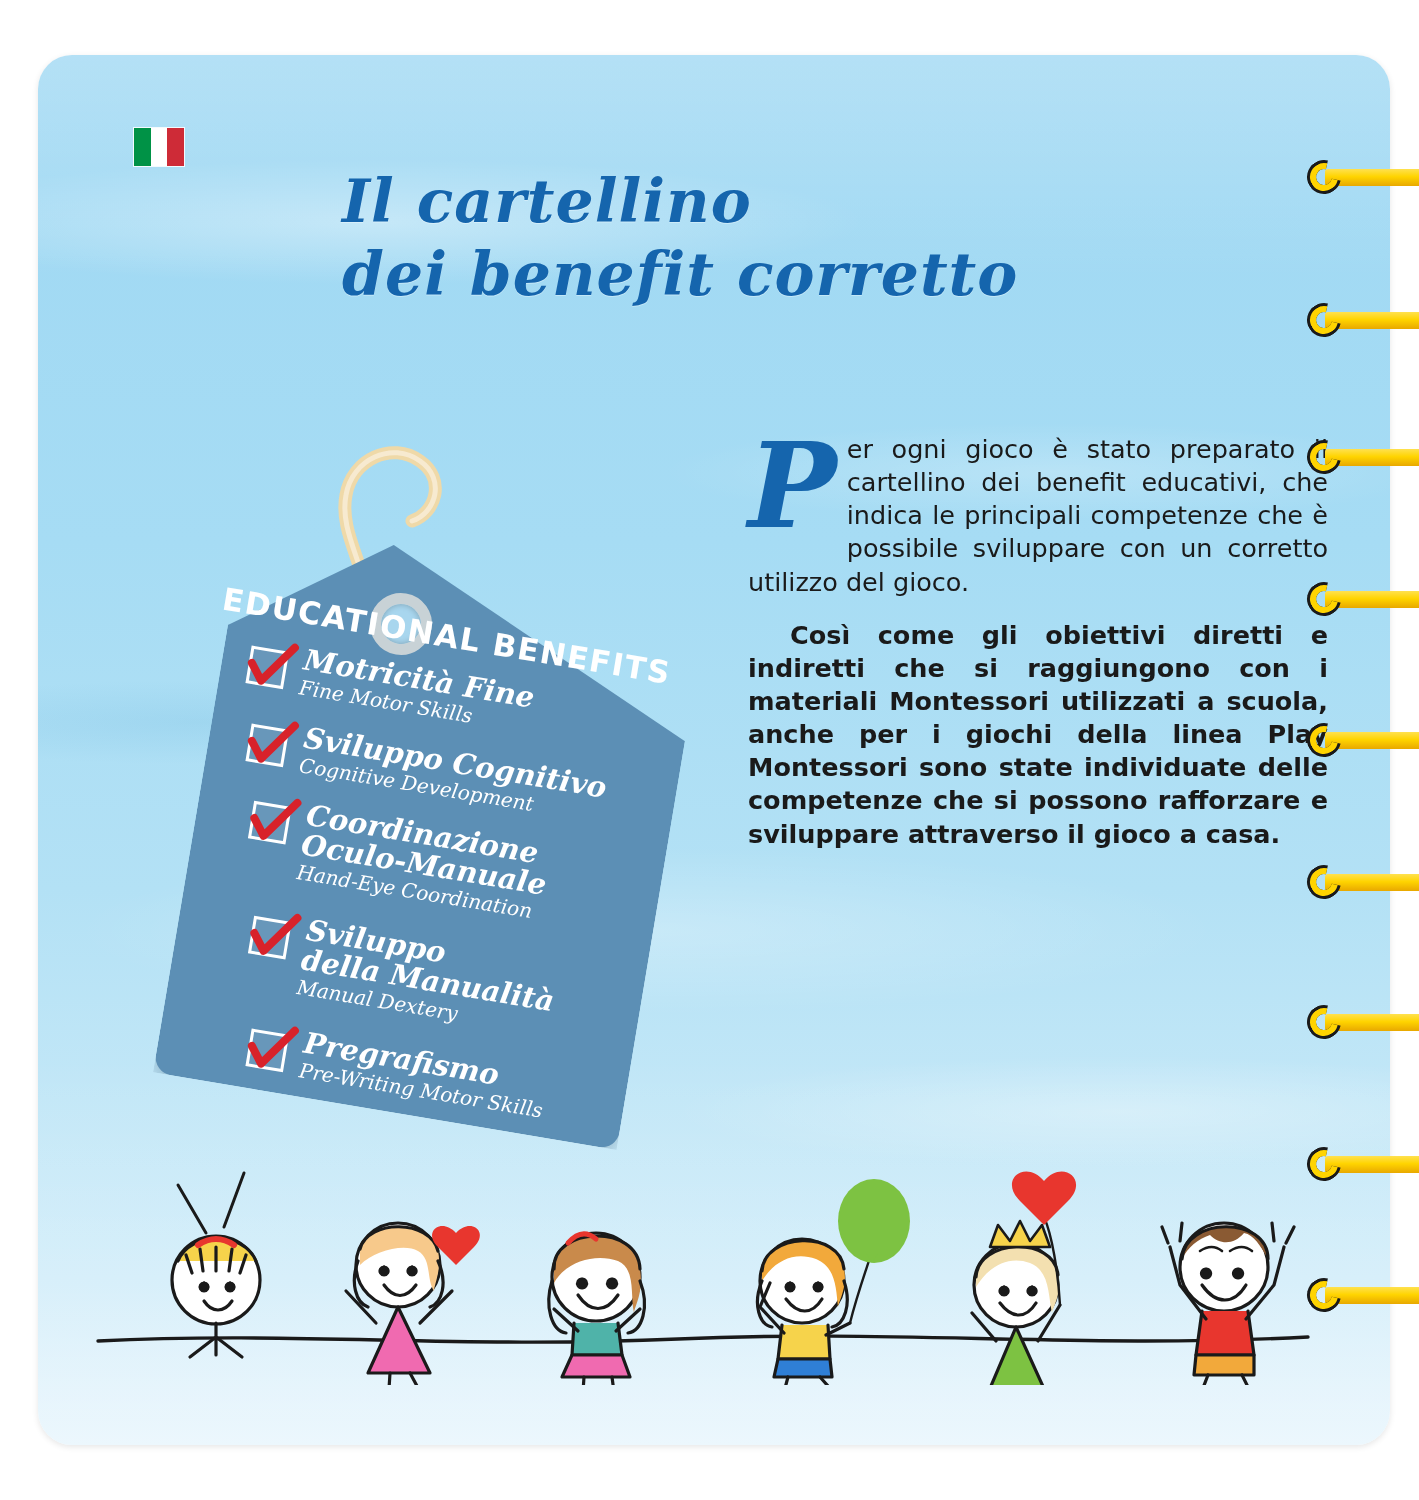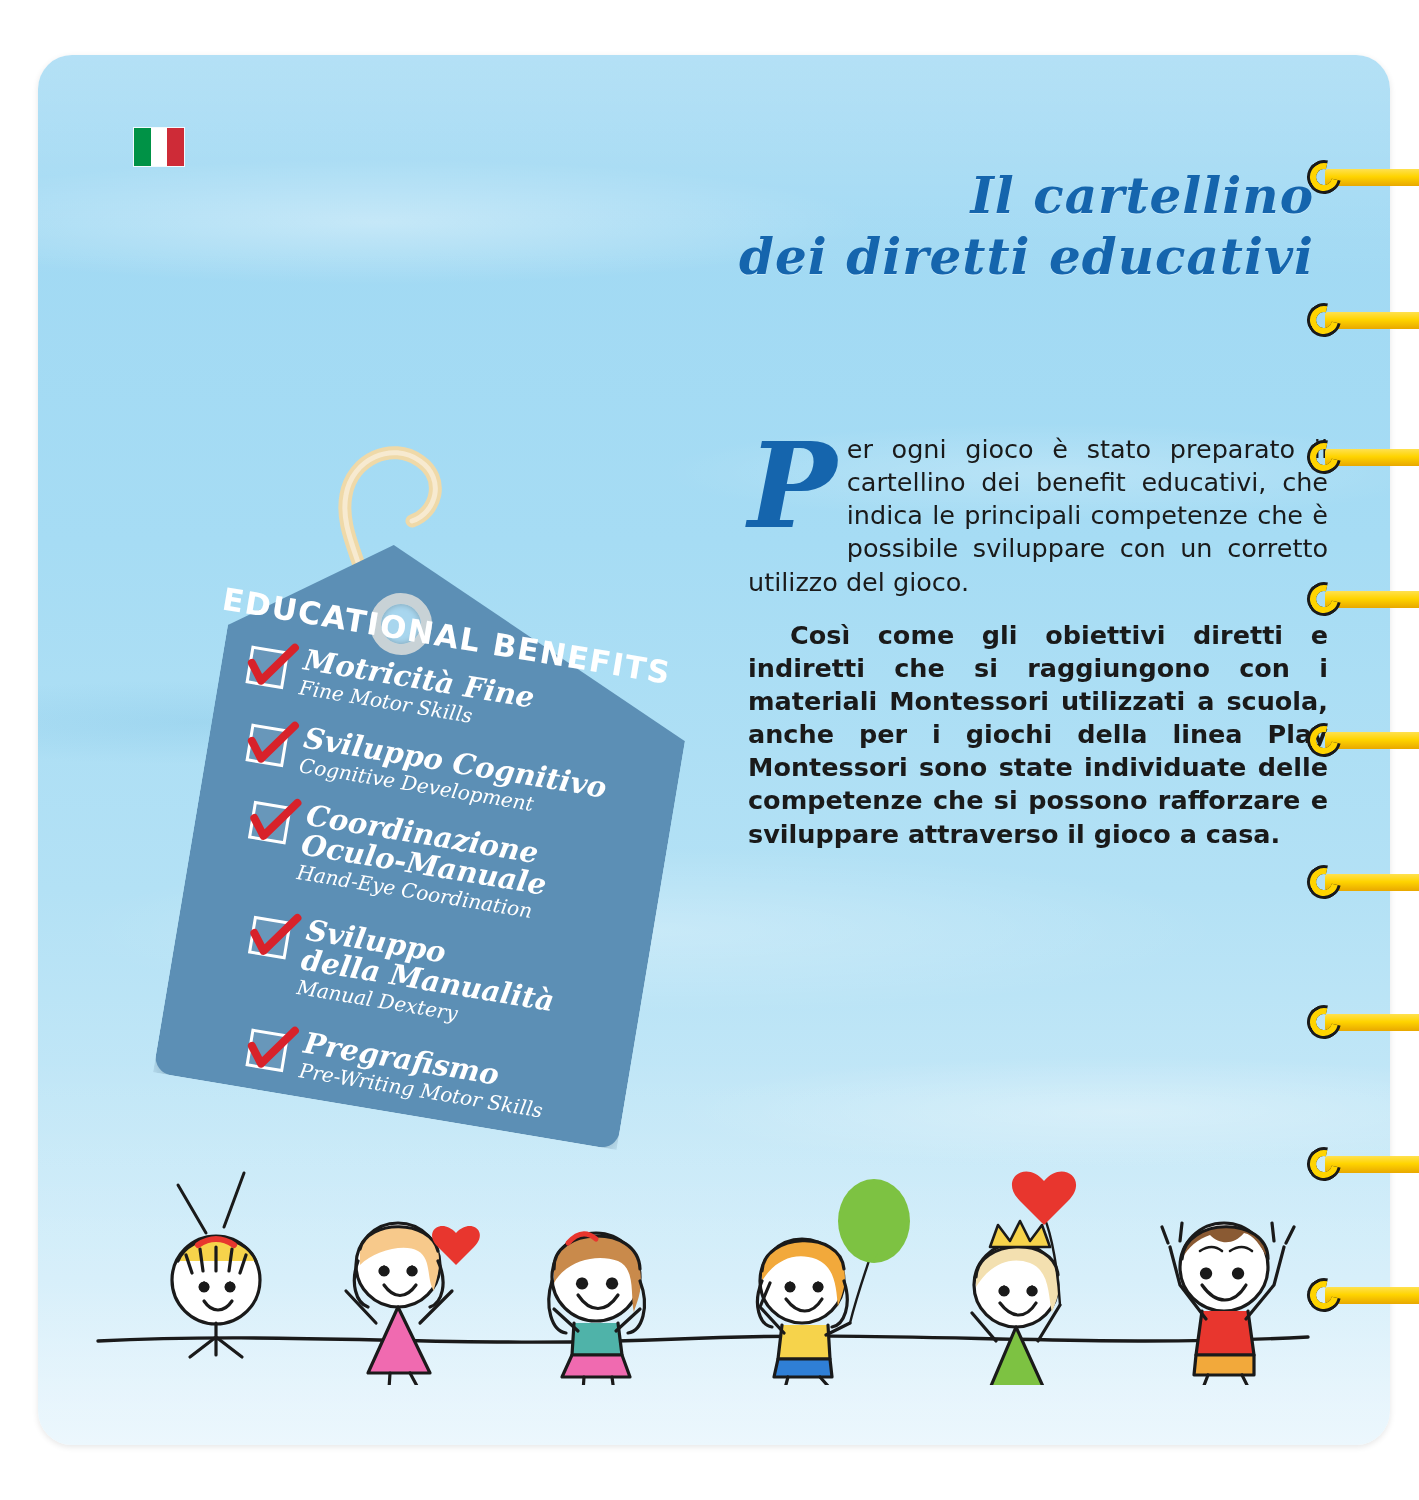--- a/index.html
+++ b/index.html
@@ -96,29 +96,29 @@
     border-radius: 50%;
     border: 6px solid #ffd400;
     border-right-color: transparent;
     box-sizing: border-box;
     transform: rotate(-32deg);
   }
 
   
   #title {
     position: absolute;
-    right: 76px;
+    right: 68px;
     top: 110px;
     width: 980px;
-    text-align: right;
+    text-align: left;
     color: #1565ad;
     font-family: "DejaVu Serif", serif;
     font-style: italic;
     font-weight: bold;
-    font-size: 50px;
+    font-size: 60px;
     line-height: 1.22;
     letter-spacing: 1px;
     text-shadow: 0 1px 0 rgba(255,255,255,0.35);
     z-index: 5;
   }
   #title .l1 { display: block; }
   #title .l2 { display: block; }
 
   
   #body-col {
@@ -245,21 +245,21 @@
 <div id="page">
 
   <div id="flag">
     <i style="background:#009246"></i>
       <i style="background:#ffffff"></i>
       <i style="background:#ce2b37"></i>
   </div>
 
   <div id="title">
     <span class="l1">Il cartellino</span>
-    <span class="l2">dei diretti educativi</span>
+    <span class="l2">dei benefit corretto</span>
   </div>
 
   <div id="body-col">
     <p class="p1">
       <span id="dropcap">P</span><span>er ogni gioco è stato preparato il cartellino dei benefit educativi, che indica le principali competenze che è possibile sviluppare con un corretto utilizzo del gioco.</span>
     </p>
     <p class="p2">Così come gli obiettivi diretti e indiretti che si raggiungono con i materiali Montessori utilizzati a scuola, anche per i giochi della linea Play Montessori sono state individuate delle competenze che si possono rafforzare e sviluppare attraverso il gioco a casa.</p>
   </div>
 
   <div id="tag-wrap">

